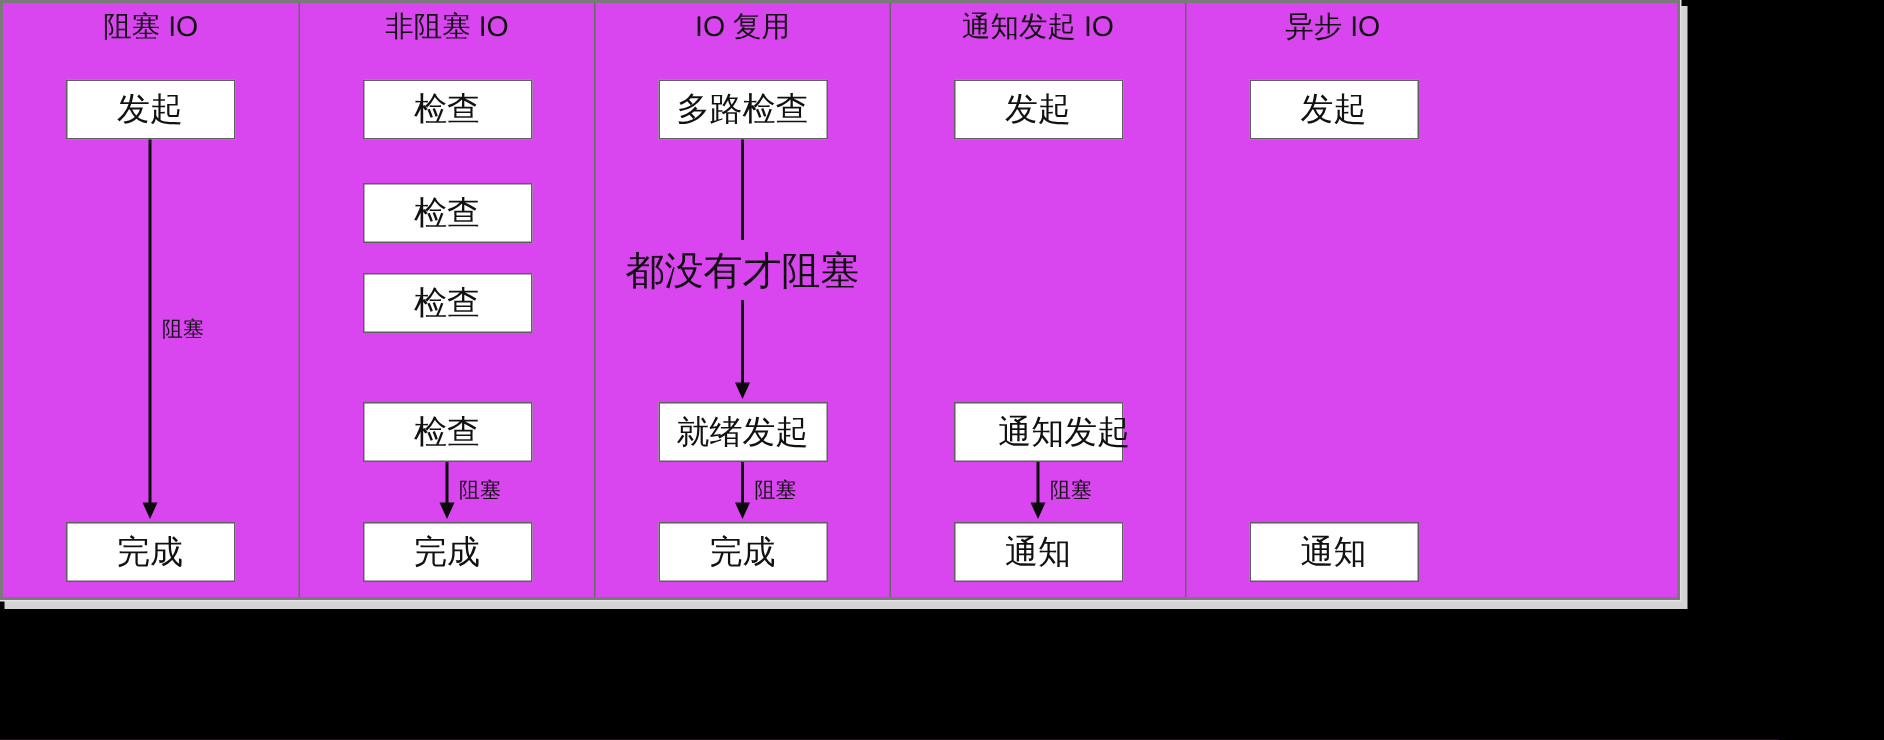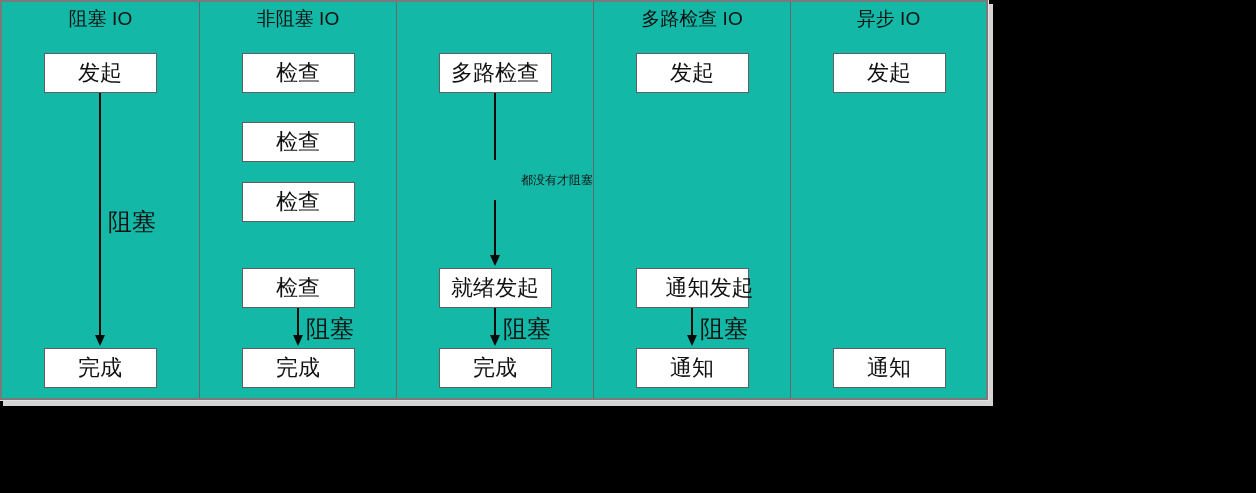--- a/index.html
+++ b/index.html
@@ -13,24 +13,24 @@
     height: 493px;
     background: #000000;
     overflow: hidden;
     font-family: "Liberation Sans", "DejaVu Sans", sans-serif;
     color: #0a0a0a;
   }
   #panel {
     position: absolute;
     left: 0;
     top: 0;
-    width: 988px;
+    width: 1120px;
     height: 400px;
     box-sizing: border-box;
-    background: #14b8a6;
+    background: #d946ef;
     border: 2px solid #7a7a7a;
     box-shadow: 0 0 0 1px #e2e2e2, 4px 5px 0 1px #d4d4d4;
   }
   .column {
     position: absolute;
     top: 0;
     height: 396px;
     box-sizing: border-box;
   }
   .column.sep {
@@ -69,31 +69,32 @@
   .arrowhead {
     position: absolute;
     width: 0;
     height: 0;
     border-left: 5px solid transparent;
     border-right: 5px solid transparent;
     border-top: 11px solid #0a0a0a;
   }
   .side-label {
     position: absolute;
-    font-size: 24px;
+    font-size: 14px;
     line-height: 21px;
     white-space: nowrap;
     color: #111;
+    font-family: Liberation Mono, monospace;
   }
   .inline-label {
     position: absolute;
     left: 0;
     width: 100%;
-    text-align: right;
-    font-size: 12px;
+    text-align: center;
+    font-size: 26px;
     line-height: 24px;
     white-space: nowrap;
     color: #111;
   }
 </style>
 </head>
 <body>
 
 <div id="stage">
   <div id="panel">
@@ -110,33 +111,34 @@
         <div class="node" style="left: 41.5px; top: 51px;">检查</div>
         <div class="node" style="left: 41.5px; top: 120px;">检查</div>
         <div class="node" style="left: 41.5px; top: 180px;">检查</div>
         <div class="node" style="left: 41.5px; top: 266px;">检查</div>
         <div class="node" style="left: 41.5px; top: 346px;">完成</div>
         <div class="flow-line" style="left: 97px; top: 306px; height: 29px;"></div>
         <div class="arrowhead" style="left: 93px; top: 333px;"></div>
         <div class="side-label" style="left: 106px; top: 316px;">阻塞</div>
       </div>
       <div class="column sep" style="left: 394px; width: 197px;">
+        <div class="col-title">IO 复用</div>
         <div class="node" style="left: 41.5px; top: 51px;">多路检查</div>
         <div class="node" style="left: 41.5px; top: 266px;">就绪发起</div>
         <div class="node" style="left: 41.5px; top: 346px;">完成</div>
         <div class="flow-line" style="left: 97px; top: 91px; height: 66.5px;"></div>
         <div class="flow-line" style="left: 97px; top: 197.5px; height: 57.5px;"></div>
         <div class="arrowhead" style="left: 93px; top: 253px;"></div>
         <div class="inline-label" style="top: 165.5px;">都没有才阻塞</div>
         <div class="flow-line" style="left: 97px; top: 306px; height: 29px;"></div>
         <div class="arrowhead" style="left: 93px; top: 333px;"></div>
         <div class="side-label" style="left: 106px; top: 316px;">阻塞</div>
       </div>
       <div class="column sep" style="left: 591px; width: 197px;">
-        <div class="col-title">多路检查 IO</div>
+        <div class="col-title">通知发起 IO</div>
         <div class="node" style="left: 41.5px; top: 51px;">发起</div>
         <div class="node" style="left: 41.5px; top: 266px; padding-left: 35px;">通知发起</div>
         <div class="node" style="left: 41.5px; top: 346px;">通知</div>
         <div class="flow-line" style="left: 97px; top: 306px; height: 29px;"></div>
         <div class="arrowhead" style="left: 93px; top: 333px;"></div>
         <div class="side-label" style="left: 106px; top: 316px;">阻塞</div>
       </div>
       <div class="column sep" style="left: 788px; width: 196px;">
         <div class="col-title">异步 IO</div>
         <div class="node" style="left: 41.5px; top: 51px;">发起</div>

